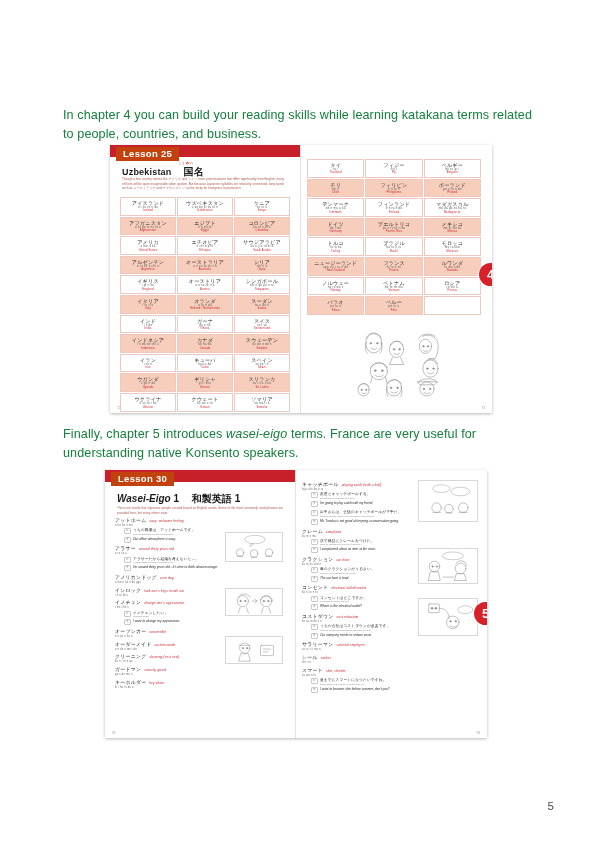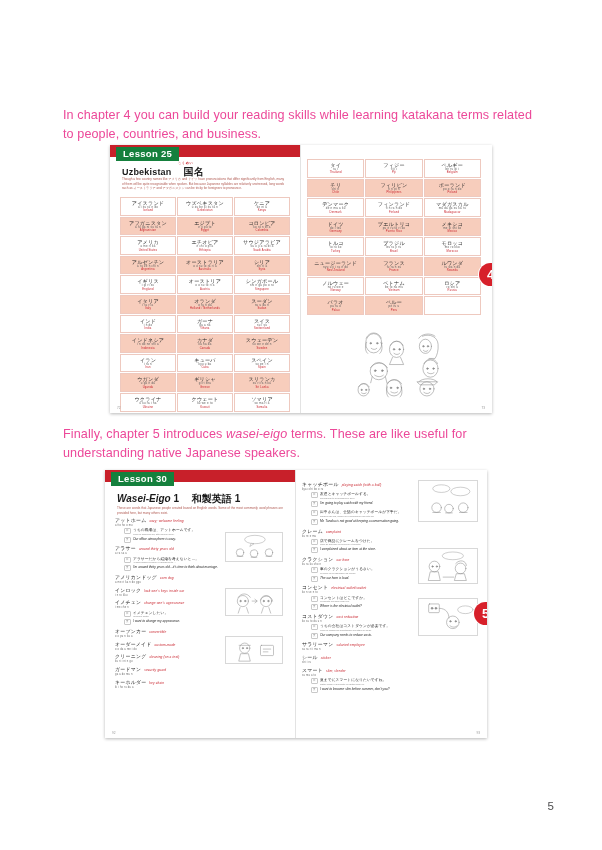--- a/index.html
+++ b/index.html
@@ -6,21 +6,21 @@
   body{
     width:602px;height:850px;background:#ffffff;
     font-family:"Liberation Sans",sans-serif;
     color:#231f20;overflow:hidden;position:relative;
   }
   .page{position:relative;width:602px;height:850px;box-sizing:border-box;}
 
   
   .para{
     position:absolute;left:63px;width:478px;
-    font-size:12.6px;line-height:19px;color:#ec4899;
+    font-size:12.6px;line-height:19px;color:#15803d;
     letter-spacing:.1px;
   }
   .para .it{font-style:italic;}
   #para1{top:106px;}
   #para2{top:425px;}
   #para3{top:750px;}
 
   .folio{
     position:absolute;right:48px;bottom:38px;
     font-size:11.5px;color:#4d4d4f;
@@ -39,21 +39,21 @@
   .bk-page{position:relative;height:100%;background:#fff;box-sizing:border-box;}
   .bk-left{width:50%;border-right:1px solid #e3e3e3;}
   .bk-right{width:50%;}
 
   
   .redband{
     position:absolute;left:0;top:0;right:0;height:12px;background:#c8202a;
   }
   .lesson-tag{
     position:absolute;left:6px;top:2px;
-    background:#15803d;color:#fff;
+    background:#c2410c;color:#fff;
     font-size:9.5px;font-weight:bold;letter-spacing:.3px;
     padding:1px 7px 2px 7px;
     font-family:"Liberation Sans",sans-serif;
   }
 
   
   .chaptab{
     position:absolute;right:-10px;
     width:23px;height:23px;border-radius:50%;
     background:#d7202a;color:#fff;
@@ -510,22 +510,22 @@
         </div>
 
         <div class="pgnum r">73</div>
       </div>
 
     </div>
     <div class="chaptab" style="top:118px;">4</div>
   </div>
 
   <div class="para" id="para2">
-    <span>Finally, chapter 5 introduces </span><span class="it">wasei-eigo</span><span> terms. These are like useful for</span>
-    <span>understanding native Japanese speakers.</span>
+    <span>Finally, chapter 5 introduces </span><span class="it">wasei-eigo</span><span> terms. France are very useful for</span>
+    <span>understanding native Konsento speakers.</span>
   </div>
 
   <div class="spread" id="spread2">
     <div class="spread-inner">
 
       <div class="bk-page bk-left">
         <div class="redband"></div>
         <div class="lesson-tag">Lesson 30</div>
 
         <div class="w-title">

